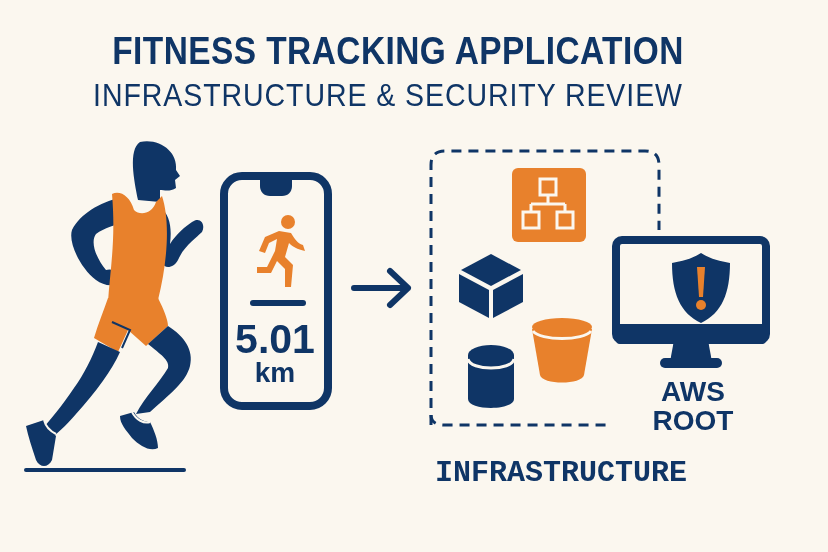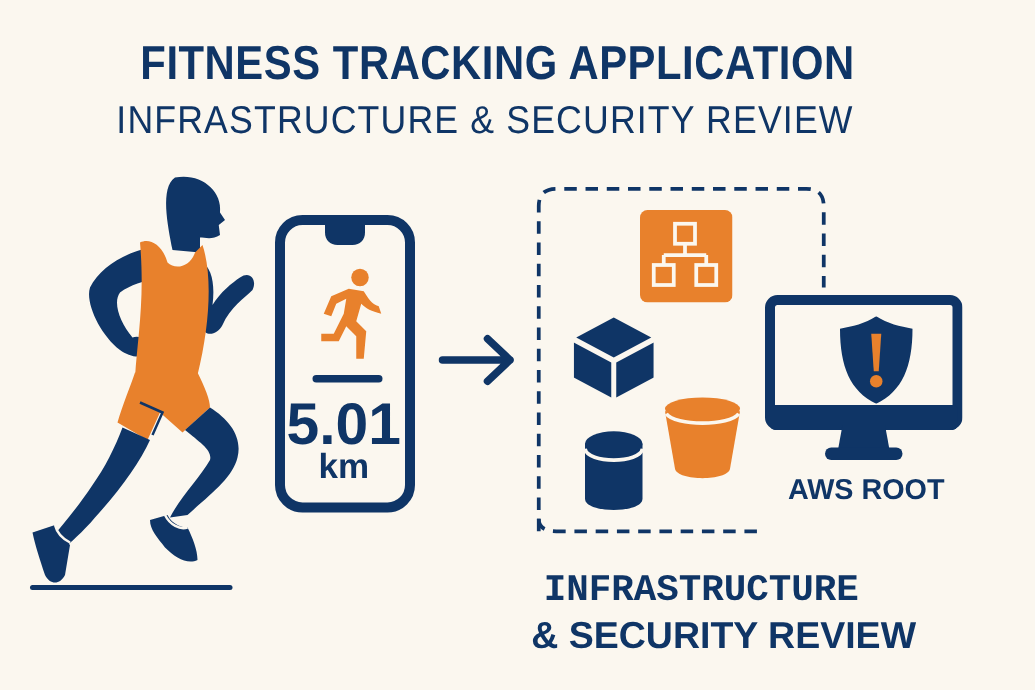--- a/index.html
+++ b/index.html
@@ -23,26 +23,26 @@
   }
   .abs { position: absolute; }
   .bottom-label {
     position: absolute; left: 425px; top: 455px; width: 320px;
     font-size: 30px; font-weight: bold; line-height: 36px;
   }
   .bottom-label .l1 { padding-left: 10px; display: block; font-family: Liberation Mono, monospace; }
   .bottom-label .l2 { display: block; }
   .aws-label {
     position: absolute; left: 618px; top: 377px; width: 150px; text-align: center;
-    font-size: 23px; font-weight: bold; line-height: 29px;
+    font-size: 28px; font-weight: bold; line-height: 29px;
   }
   .distance {
     position: absolute; left: 218px; top: 317px; width: 114px; text-align: center;
   }
-  .distance .val { font-size: 47px; font-weight: bold; display: block; line-height: 44px; }
+  .distance .val { font-size: 41px; font-weight: bold; display: block; line-height: 44px; }
   .distance .unit { font-size: 28px; font-weight: bold; display: block; line-height: 24px; }
 </style>
 </head>
 <body>
 
 <div id="title-main" class="title">FITNESS TRACKING APPLICATION</div>
 <div id="title-sub" class="title">INFRASTRUCTURE &amp; SECURITY REVIEW</div>
 
 <svg class="abs" style="left:0;top:130px" width="220" height="350" viewBox="0 0 220 350">
 
@@ -130,14 +130,13 @@
   <path d="M27 14 L 35 14 L 33 44 L 29 44 Z" fill="#e8812c"></path>
   <circle cx="31" cy="52" r="5" fill="#e8812c"></circle>
 </svg>
 
 <div class="aws-label">
   <span>AWS ROOT</span><br>
 </div>
 
 <div class="bottom-label">
   <span class="l1">INFRASTRUCTURE</span>
-  <span class="l2">&amp; SECURITY REVIEW</span>
 </div>
 
 </body></html>

